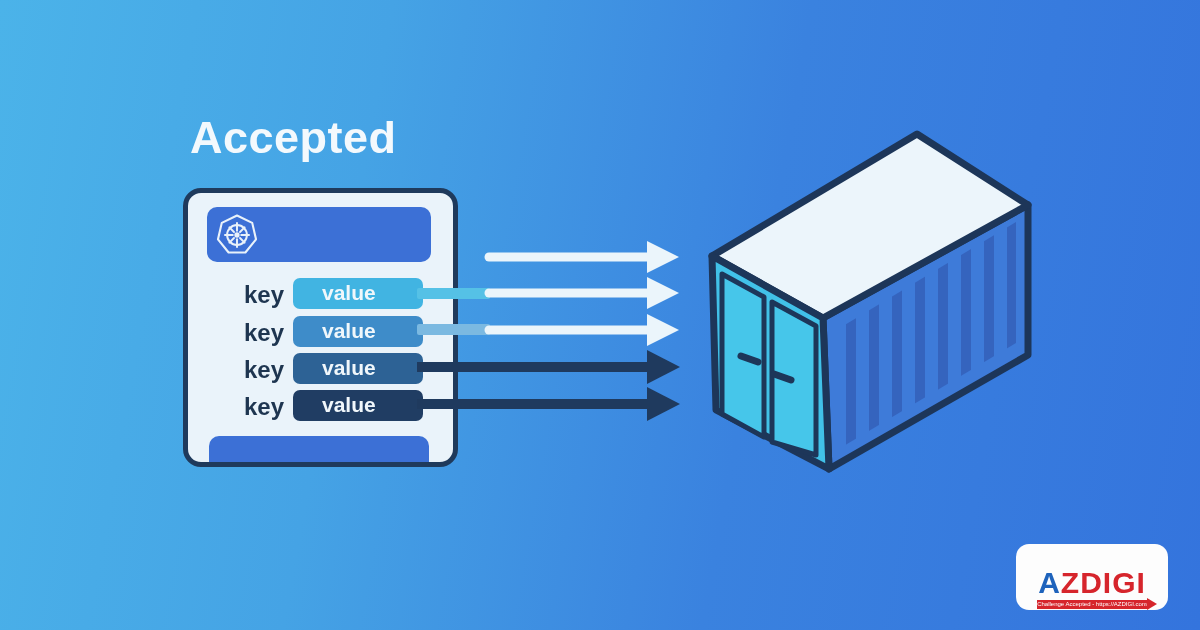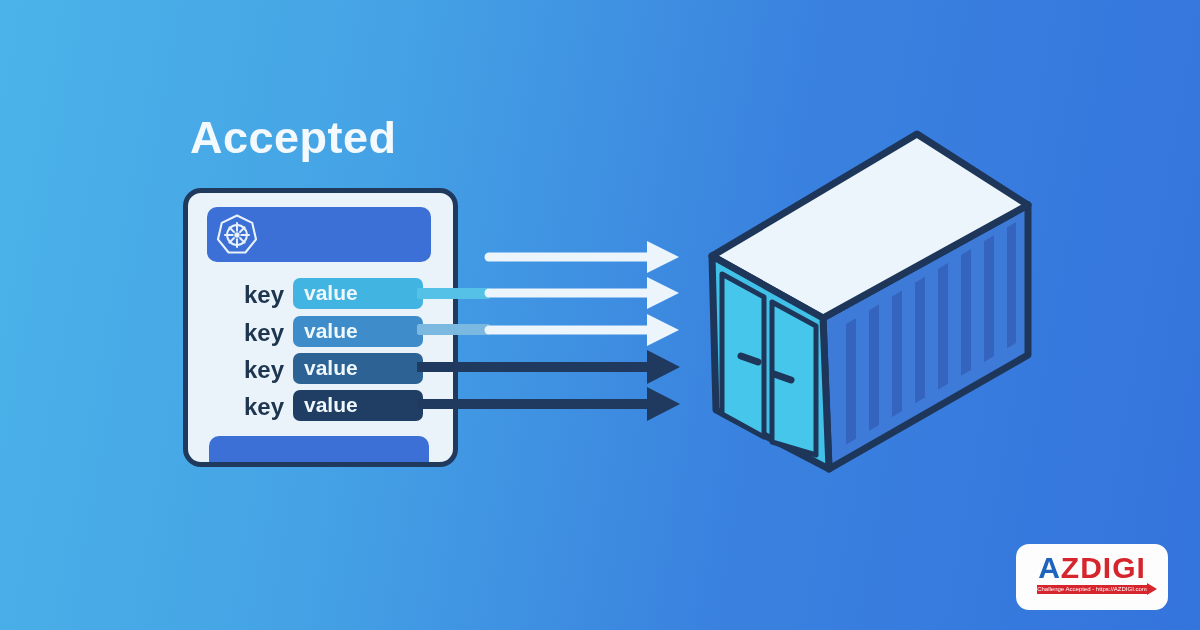--- a/index.html
+++ b/index.html
@@ -44,21 +44,21 @@
   .key {
     position: absolute; left: 54px; top: 3px; width: 42px;
     text-align: right;
     font-size: 24px; font-weight: 800; color: #1E3550;
   }
   .badge {
     position: absolute; left: 105px; top: 0;
     width: 130px; height: 31px;
     border-radius: 7px;
     color: #F0F7FB; font-size: 21px; font-weight: 700;
-    line-height: 30px; padding-left: 11px;
+    line-height: 30px; padding-left: 29px;
   }
   .badge-1 { background: #41B4E2; }
   .badge-2 { background: #3E8CC9; }
   .badge-3 { background: #2D6295; }
   .badge-4 { background: #203D63; }
 
   .card-footer {
     position: absolute; left: 21px; top: 243px;
     width: 220px; height: 40px;
     background: #3C70D6; border-radius: 10px;
@@ -71,21 +71,21 @@
 
   .arrows-svg { position: absolute; left: 408px; top: 230px; z-index: 3; }
   .container-svg { position: absolute; left: 693px; top: 120px; }
 
   
   .azlogo {
     position: absolute; left: 1016px; top: 544px;
     width: 152px; height: 66px;
     background: #FDFDFD; border-radius: 13px;
     display: flex; flex-direction: column; align-items: center;
-    padding-top: 9px;
+    padding-top: 24px;
   }
   .azlogo-text { font-size: 30px; font-weight: 800; line-height: 1; letter-spacing: 1px; }
   .az-a   { color: #1E63BC; }
   .az-rest{ color: #D6252C; }
   .azlogo-banner {
     position: relative; margin-top: 2px;
     width: 110px; height: 9px; background: #D6252C;
   }
   .azlogo-banner::after {
     content: ""; position: absolute; right: -10px; top: -2px;

